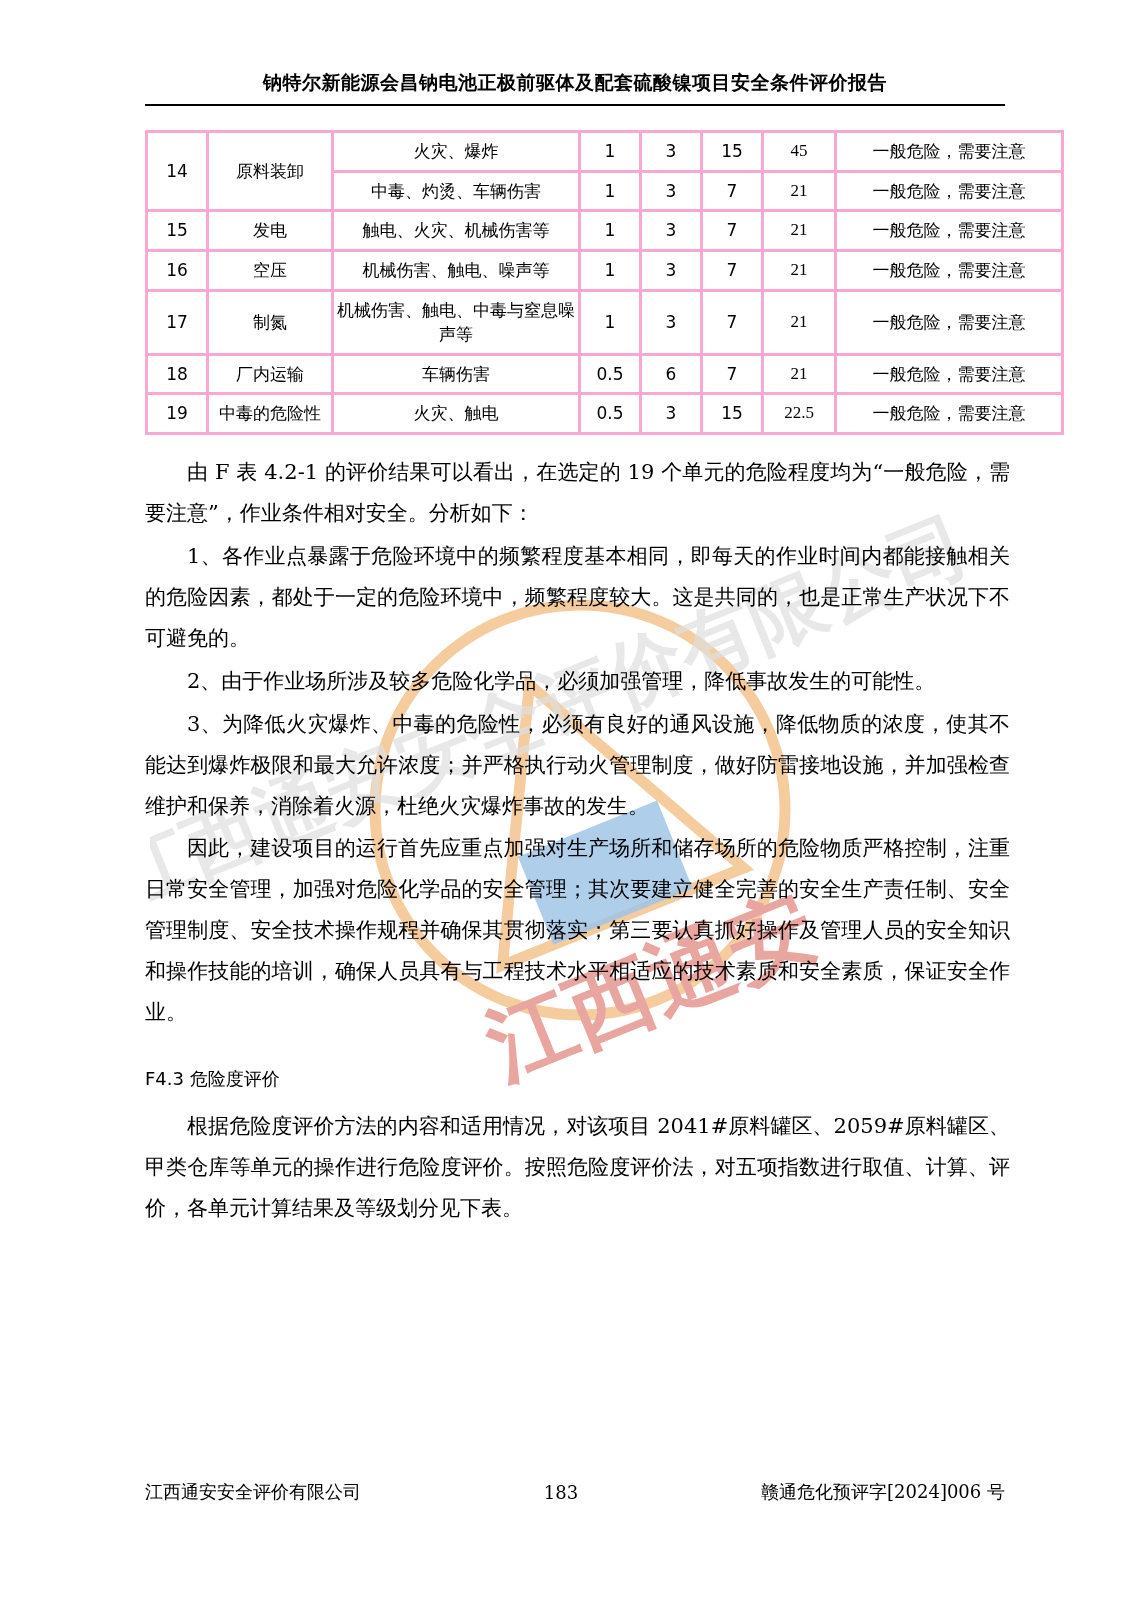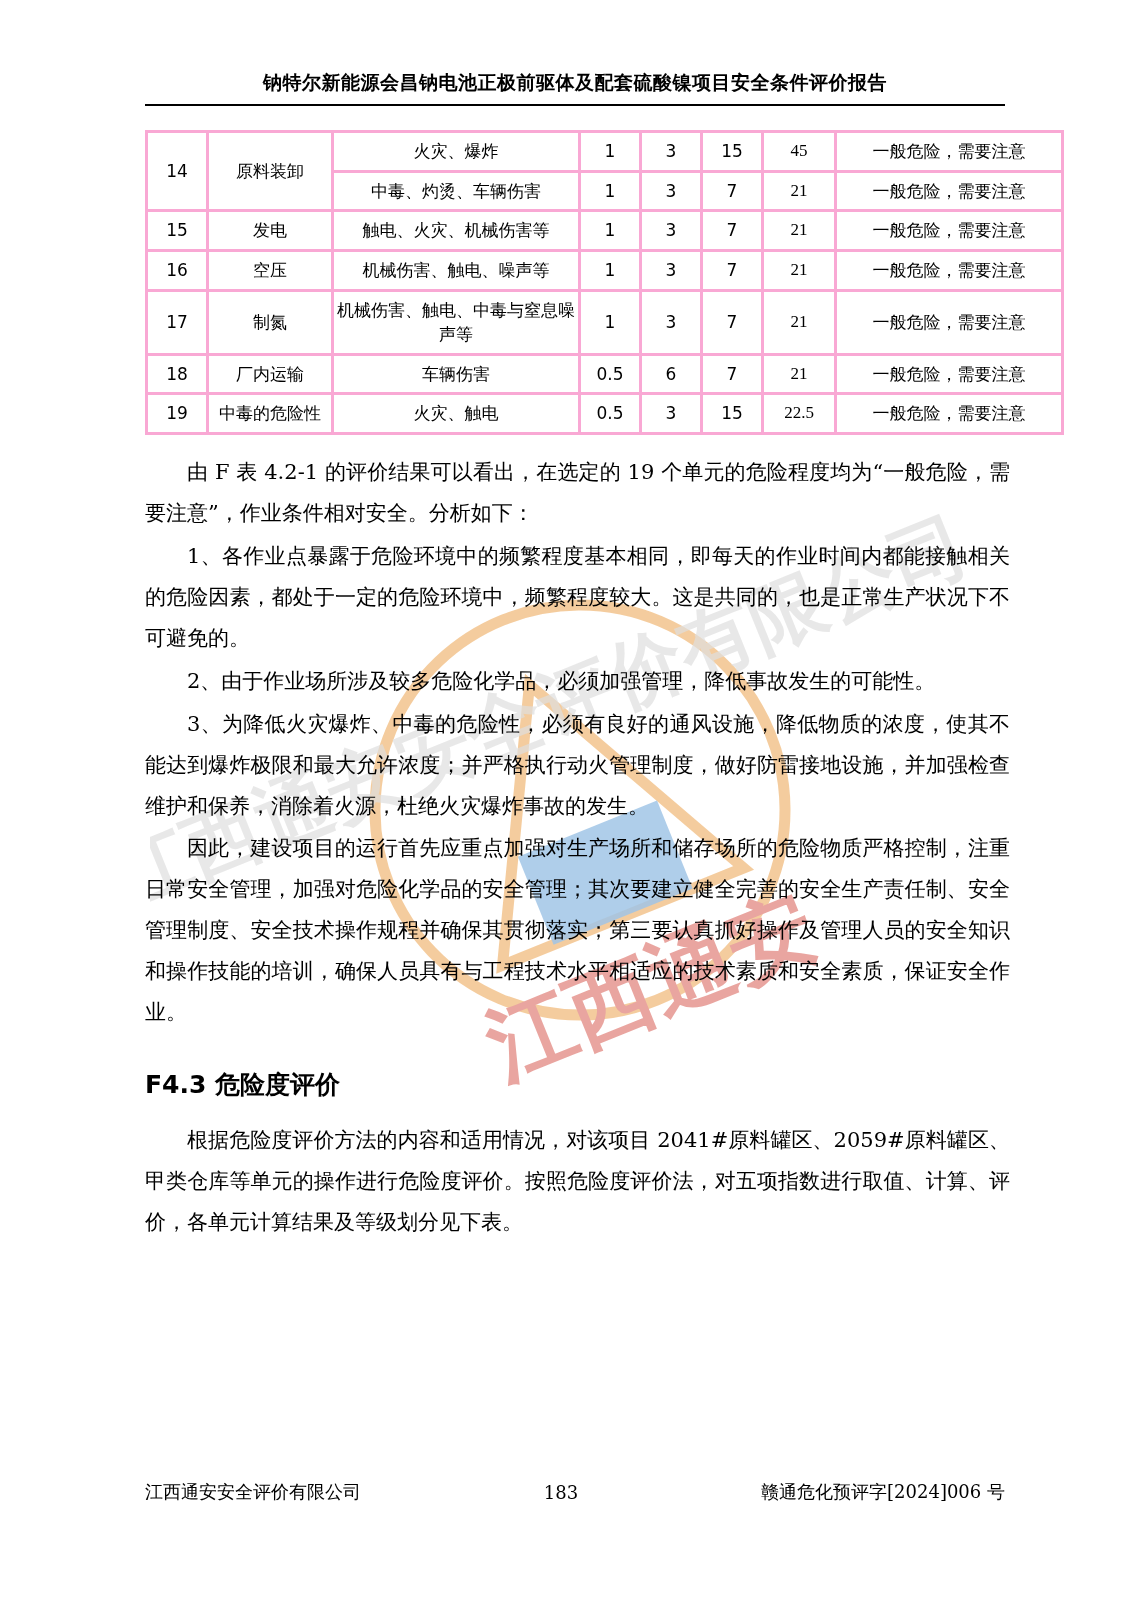--- a/index.html
+++ b/index.html
@@ -97,22 +97,22 @@
     z-index: 8;
     font-size: 21px;
     line-height: 1.95;
     text-align: justify;
   }
   .content p {
     margin: 0 0 2px 0;
     text-indent: 2em;
   }
   h3.sec {
-    font-size: 25px;
-    font-weight: bold;
+    font-size: 18px;
+    font-weight: normal;
     margin: 28px 0 10px 0;
     text-indent: 0;
     font-family: "DejaVu Sans", "Liberation Sans", sans-serif;
   }
 
   
   .footer {
     position: absolute;
     left: 145px;
     top: 1480px;

